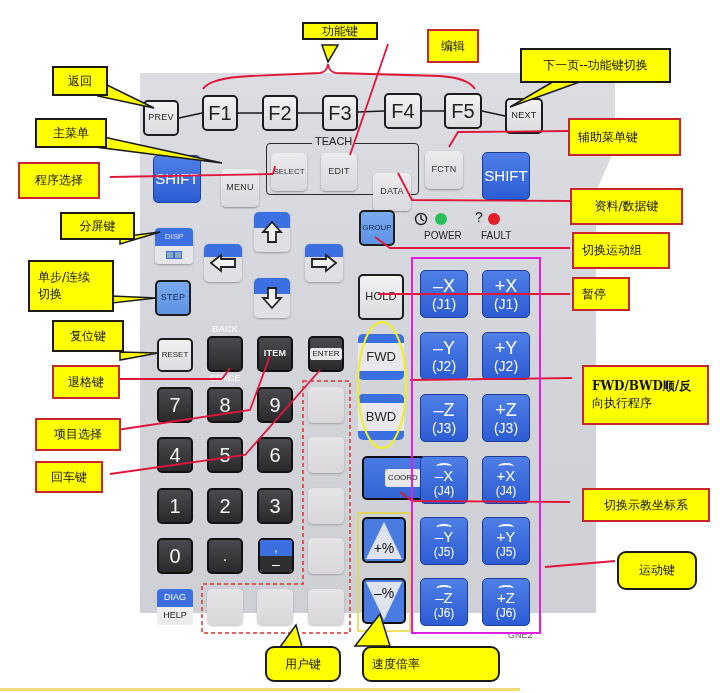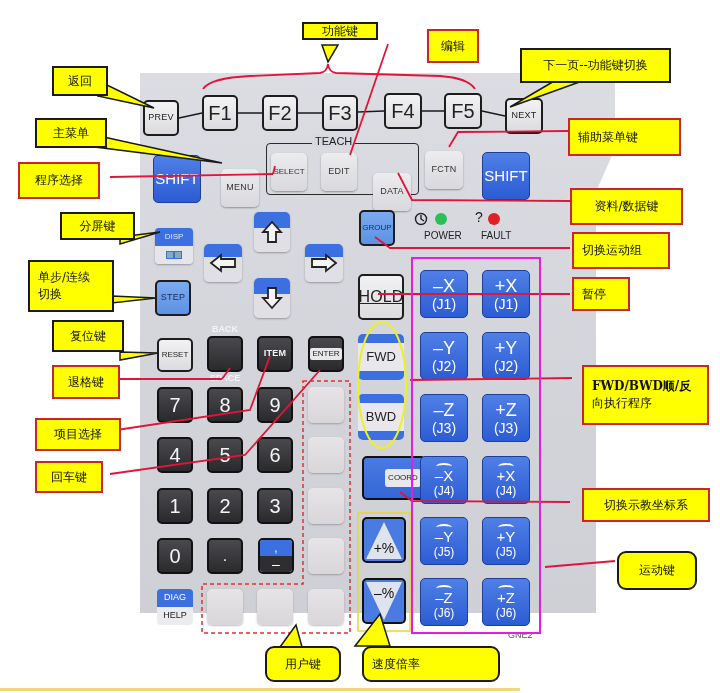--- a/index.html
+++ b/index.html
@@ -207,21 +207,21 @@
   </div>
 
   <div class="key k-user" style="left:308px;top:387px;width:36px;height:36px;"></div>
   <div class="key k-user" style="left:308px;top:437px;width:36px;height:36px;"></div>
   <div class="key k-user" style="left:308px;top:488px;width:36px;height:36px;"></div>
   <div class="key k-user" style="left:308px;top:538px;width:36px;height:36px;"></div>
   <div class="key k-user" style="left:207px;top:589px;width:36px;height:36px;"></div>
   <div class="key k-user" style="left:257px;top:589px;width:36px;height:36px;"></div>
   <div class="key k-user" style="left:308px;top:589px;width:36px;height:36px;"></div>
 
-  <div class="key k-light small" style="left:358px;top:274px;width:46px;height:46px;font-size:16px;text-decoration:underline;">
+  <div class="key k-light small" style="left:358px;top:274px;width:46px;height:46px;font-size:11px;">
       <span>HOLD</span>
     </div>
   <div class="key" style="left:358px;top:334px;width:46px;height:46px;background:linear-gradient(180deg,#3c6fe0 0 20%,#e8e8ec 20% 80%,#3c6fe0 80%);border-radius:5px;font-size:13px;color:#222;">
       <span>FWD</span>
     </div>
   <div class="key" style="left:358px;top:394px;width:46px;height:46px;background:linear-gradient(180deg,#3c6fe0 0 20%,#e8e8ec 20% 80%,#3c6fe0 80%);border-radius:5px;font-size:13px;color:#222;">
       <span>BWD</span>
     </div>
   <div class="key" style="left:362px;top:456px;width:64px;height:44px;background:linear-gradient(180deg,#4a7be3 0%,#3466d6 100%);border:2px solid #111;border-radius:5px;padding-left:18px;">
     <span style="background:#e8e8ec;color:#222;font-size:8px;padding:5px 3px;border-radius:3px;">COORD</span>

